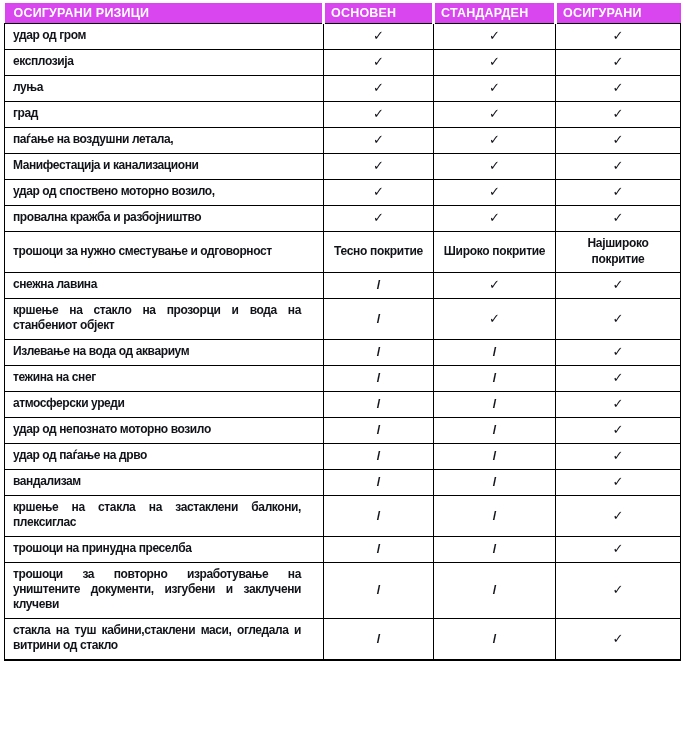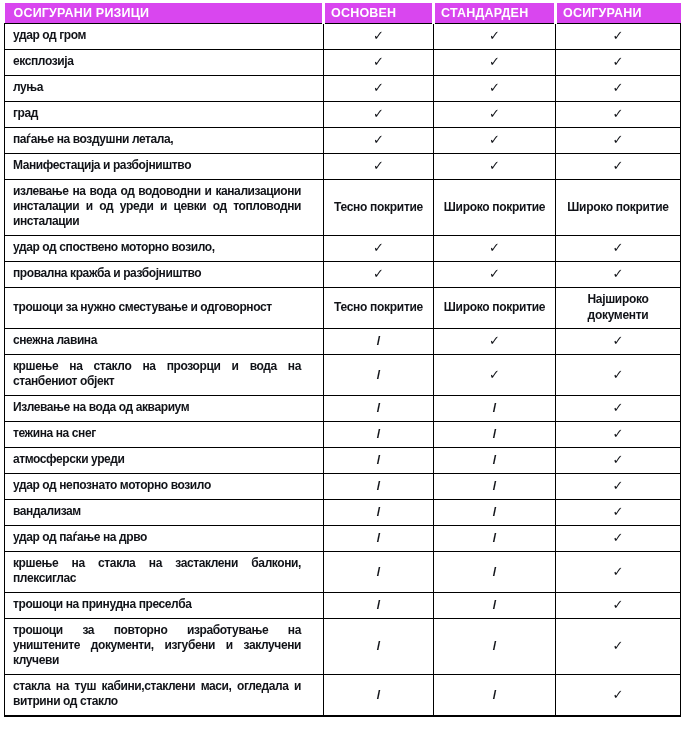--- a/index.html
+++ b/index.html
@@ -127,48 +127,42 @@
           <td class="val check">✓</td>
           <td class="val check">✓</td>
         </tr>
         <tr>
           <td class="risk">паѓање на воздушни летала,</td>
           <td class="val check">✓</td>
           <td class="val check">✓</td>
           <td class="val check">✓</td>
         </tr>
         <tr>
-          <td class="risk">Манифестација и разбојништво</td>
-          <td class="val check">✓</td>
-          <td class="val check">✓</td>
-          <td class="val check">✓</td>
-        </tr>
-        <tr>
-          <td class="risk">излевање на вода од водоводни и канализациони инсталации и од уреди и цевки од топловодни инсталации</td>
-          <td class="val coverage">Тесно покритие</td>
-          <td class="val coverage">Широко покритие</td>
-          <td class="val coverage">Широко покритие</td>
+          <td class="risk">Манифестација и канализациони</td>
+          <td class="val check">✓</td>
+          <td class="val check">✓</td>
+          <td class="val check">✓</td>
         </tr>
         <tr>
           <td class="risk">удар од споствено моторно возило,</td>
           <td class="val check">✓</td>
           <td class="val check">✓</td>
           <td class="val check">✓</td>
         </tr>
         <tr>
           <td class="risk">провална кражба и разбојништво</td>
           <td class="val check">✓</td>
           <td class="val check">✓</td>
           <td class="val check">✓</td>
         </tr>
         <tr>
           <td class="risk">трошоци за нужно сместување и одговорност</td>
           <td class="val coverage">Тесно покритие</td>
           <td class="val coverage">Широко покритие</td>
-          <td class="val coverage">Најшироко документи</td>
+          <td class="val coverage">Најшироко покритие</td>
         </tr>
         <tr>
           <td class="risk">снежна лавина</td>
           <td class="val slash">/</td>
           <td class="val check">✓</td>
           <td class="val check">✓</td>
         </tr>
         <tr>
           <td class="risk">кршење на стакло на прозорци и вода на станбениот објект</td>
           <td class="val slash">/</td>
@@ -193,27 +187,27 @@
           <td class="val slash">/</td>
           <td class="val check">✓</td>
         </tr>
         <tr>
           <td class="risk">удар од непознато моторно возило</td>
           <td class="val slash">/</td>
           <td class="val slash">/</td>
           <td class="val check">✓</td>
         </tr>
         <tr>
+          <td class="risk">удар од паѓање на дрво</td>
+          <td class="val slash">/</td>
+          <td class="val slash">/</td>
+          <td class="val check">✓</td>
+        </tr>
+        <tr>
           <td class="risk">вандализам</td>
-          <td class="val slash">/</td>
-          <td class="val slash">/</td>
-          <td class="val check">✓</td>
-        </tr>
-        <tr>
-          <td class="risk">удар од паѓање на дрво</td>
           <td class="val slash">/</td>
           <td class="val slash">/</td>
           <td class="val check">✓</td>
         </tr>
         <tr>
           <td class="risk">кршење на стакла на застаклени балкони, плексиглас</td>
           <td class="val slash">/</td>
           <td class="val slash">/</td>
           <td class="val check">✓</td>
         </tr>

